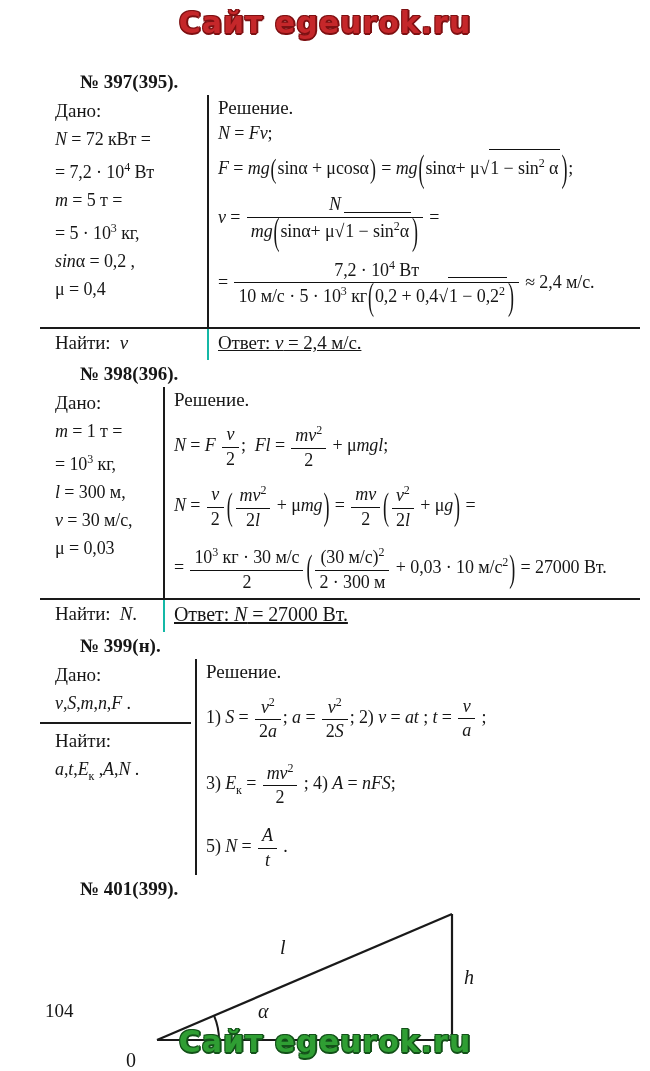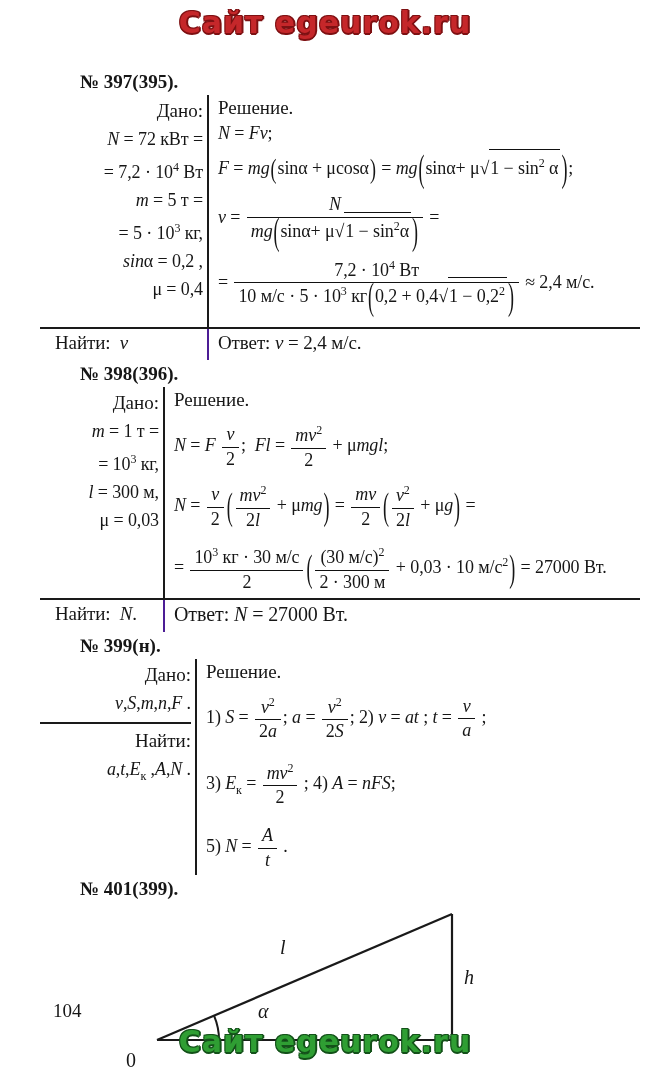--- a/index.html
+++ b/index.html
@@ -17,38 +17,38 @@
   .site-banner.top {
     padding-top:5px; color:#c5272a;
     text-shadow:-1px -1px 0 #7e1113, 1px -1px 0 #7e1113, -1px 1px 0 #7e1113,
                  1px 1px 0 #7e1113, 0 2px 0 #7e1113, 2px 0 0 #7e1113;
   }
   .site-banner.bottom {
     position:absolute; left:0; right:0; top:1024px; color:#2f9e33;
     text-shadow:-1px -1px 0 #14521a, 1px -1px 0 #14521a, -1px 1px 0 #14521a,
                  1px 1px 0 #14521a, 0 2px 0 #14521a, 2px 0 0 #14521a;
   }
-  .page-num { position:absolute; left:53px; top:1000px; font-size:19px; }
+  .page-num { position:absolute; left:45px; top:1000px; font-size:19px; }
 
   .content { position:absolute; left:40px; top:56px; width:600px;margin-top:12px; }
 
   .prob-heading { font-weight:bold; font-size:19px; margin:3px 0 2px 40px; }
 
   .prob-body { display:flex; align-items:stretch; }
   .col { font-size:19px; }
-  .given { padding:2px 4px 0 15px; line-height:28px;text-align:right; }
+  .given { padding:2px 4px 0 15px; line-height:28px; }
   .w397 { width:167px; flex:none; }
   .w398 { width:123px; flex:none; }
   .w399 { width:155px; flex:none; }
   .sol  { flex:1; border-left:2px solid #1a1a1a; padding:2px 0 4px 9px; }
   .lbl  { font-size:19px; }
 
   .found-row { display:flex; border-top:2px solid #1a1a1a; font-size:19px; }
   .fr-left  { padding:3px 4px 6px 15px; flex:none; }
-  .fr-right { flex:1; border-left:2px solid #4c1d95; padding:3px 0 6px 9px; }
+  .fr-right { flex:1; border-left:2px solid #14b8a6; padding:3px 0 6px 9px;text-decoration:underline; }
 
   .rule-left { border-top:2px solid #1a1a1a; margin:5px 0 3px -15px; }
 
   
   .math { font-size:18px; white-space:nowrap; letter-spacing:-0.1px; }
   .math i { font-family:"Liberation Serif", serif; }
   .fr { display:inline-block; vertical-align:middle; text-align:center; margin:0 2px; }
   .fr .n { display:block; border-bottom:1.6px solid #111; padding:0 4px 1px; line-height:1.2; }
   .fr .d { display:block; padding:1px 4px 0; line-height:1.2; }
   .sq { white-space:nowrap; }
@@ -98,20 +98,21 @@
       <div class="fr-right math" style="font-size:19px">Ответ: <i>v</i> = 2,4 м/с.</div>
     </div>
 
     <div class="prob-heading">№ 398(396).</div>
     <div class="prob-body" style="min-height:196px">
       <div class="col given w398">
         <div class="lbl">Дано:</div>
         <div class="math"><i>m</i> = 1 т =</div>
         <div class="math">= 10<sup>3</sup> кг,</div>
         <div class="math"><i>l</i> = 300 м,</div>
+        <div class="math"><i>v</i> = 30 м/с,</div>
         <div class="math">μ = 0,03</div>
       </div>
       <div class="col sol">
         <div class="lbl">Решение.</div>
         <div class="math m-gap2"><i>N</i> = <i>F</i> <span class="fr"><span class="n"><i>v</i></span><span class="d">2</span></span>; &nbsp;<i>Fl</i> = <span class="fr"><span class="n"><i>mv</i><sup>2</sup></span><span class="d">2</span></span> + μ<i>mgl</i>;</div>
         <div class="math m-gap2"><i>N</i> = <span class="fr"><span class="n"><i>v</i></span><span class="d">2</span></span><span class="bp bp2">(</span><span class="fr"><span class="n"><i>mv</i><sup>2</sup></span><span class="d">2<i>l</i></span></span> + μ<i>mg</i><span class="bp bp2">)</span> = <span class="fr"><span class="n"><i>mv</i></span><span class="d">2</span></span><span class="bp bp2">(</span><span class="fr"><span class="n"><i>v</i><sup>2</sup></span><span class="d">2<i>l</i></span></span> + μ<i>g</i><span class="bp bp2">)</span> =</div>
         <div class="math m-gap3">= <span class="fr"><span class="n">10<sup>3</sup> кг · 30 м/с</span><span class="d">2</span></span><span class="bp bp2">(</span><span class="fr"><span class="n">(30 м/с)<sup>2</sup></span><span class="d">2 · 300 м</span></span> + 0,03 · 10 м/с<sup>2</sup><span class="bp bp2">)</span> = 27000 Вт.</div>
       </div>
     </div>
     <div class="found-row">

